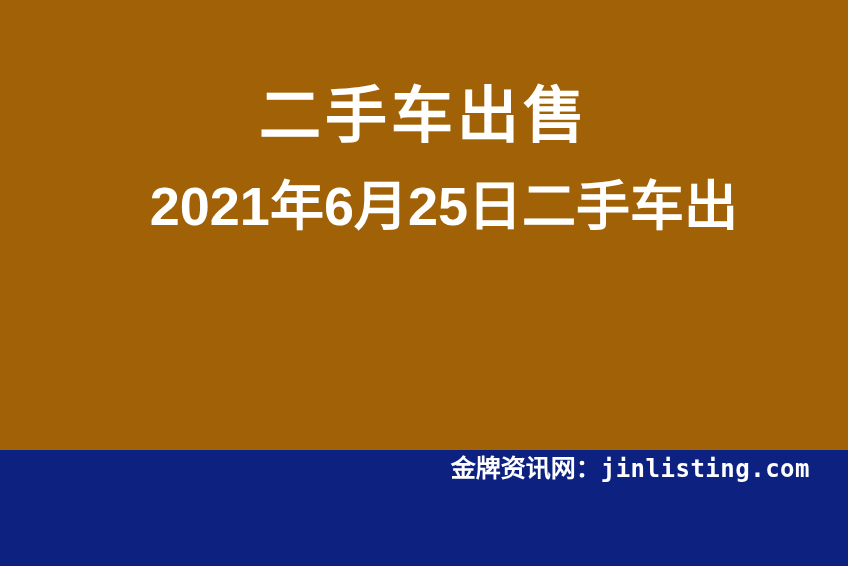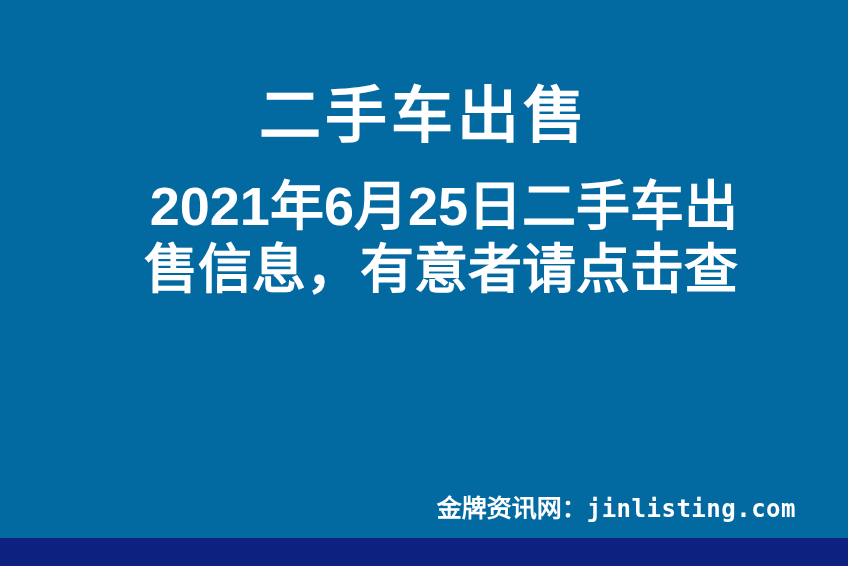--- a/index.html
+++ b/index.html
@@ -13,22 +13,22 @@
     height: 566px;
     overflow: hidden;
     font-family: "Liberation Sans", "DejaVu Sans", sans-serif;
     background: #0c2180;
   }
 
   .poster {
     position: relative;
     box-sizing: border-box;
     width: 848px;
-    height: 538px;
-    background: #0369a1;
+    height: 450px;
+    background: #a16207;
     color: #ffffff;
     -webkit-font-smoothing: antialiased;
   }
 
   
   .poster-title {
     position: absolute;
     top: 38px;
     left: 0;
     width: 848px;
@@ -59,25 +59,24 @@
     color: #ffffff;
     white-space: nowrap;
   }
 
   
   .poster-footer {
     position: absolute;
     top: 448px;
     left: 0;
     width: 848px;
-    padding-right: 52px;
+    padding-right: 38px;
     box-sizing: border-box;
     text-align: right;
     white-space: nowrap;
-    margin-top: 40px;
   }
 
   .footer-label {
     font-size: 25px;
     font-weight: 700;
     letter-spacing: 0px;
     color: #ffffff;
     vertical-align: baseline;
   }
 
@@ -92,20 +91,19 @@
 </style>
 </head>
 <body>
 
 <div class="poster">
 
   <h1 class="poster-title">二手车出售</h1>
 
   <div class="poster-body">
     <span class="body-line">2021年6月25日二手车出</span>
-    <span class="body-line">售信息，有意者请点击查</span>
   </div>
 
   <div class="poster-footer">
     <span class="footer-label">金牌资讯网：</span><span class="footer-url">jinlisting.com</span>
   </div>
 
 </div>
 
 </body></html>

